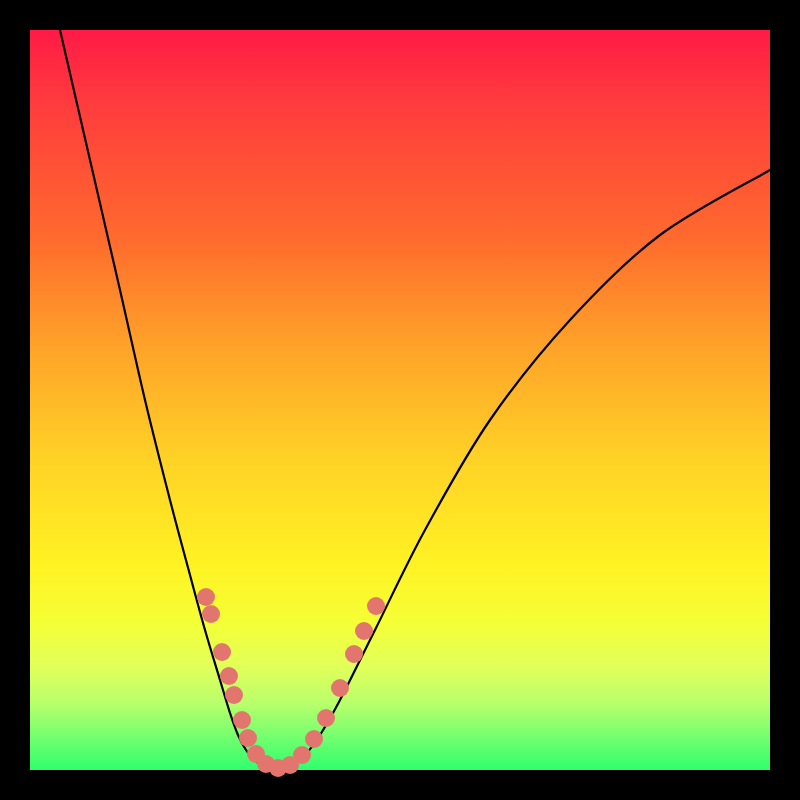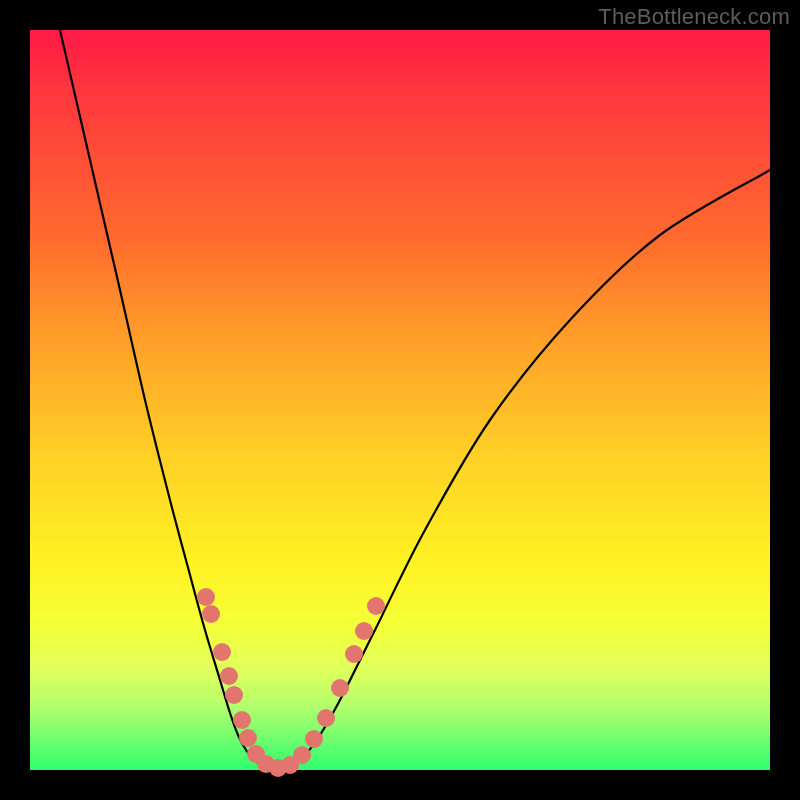--- a/index.html
+++ b/index.html
@@ -58,21 +58,20 @@
     width: 740px;
     height: 740px;
     overflow: visible;
   }
 </style>
 </head>
 <body>
 
 <div class="frame">
 
-  <div class="watermark">TheBottleneck.com</div>
 
   <div class="plot-area">
     <svg class="curve" viewBox="0 0 740 740">
       <g id="curve-group">
           <path d="M 30 0 C 70.00 173.33, 80.83 220.00, 90 260 C 99.17 300.00, 106.67 335.00, 115 370 C 123.33 405.00, 132.50 440.83, 140 470 C 147.50 499.17, 154.17 523.33, 160 545 C 165.83 566.67, 170.00 582.50, 175 600 C 180.00 617.50, 185.83 636.17, 190 650 C 194.17 663.83, 197.00 673.83, 200 683 C 203.00 692.17, 205.33 698.83, 208 705 C 210.67 711.17, 213.33 715.83, 216 720 C 218.67 724.17, 221.33 727.50, 224 730 C 226.67 732.50, 230.67 734.17, 232 735 C 233.33 735.83, 230.33 734.50, 232 735 C 233.67 735.50, 238.67 737.50, 242 738 C 245.33 738.50, 248.67 738.50, 252 738 C 255.33 737.50, 260.33 735.50, 262 735 C 263.67 734.50, 259.83 736.67, 262 735 C 264.17 733.33, 270.33 730.00, 275 725 C 279.67 720.00, 284.17 714.17, 290 705 C 295.83 695.83, 300.83 687.50, 310 670 C 319.17 652.50, 330.83 628.33, 345 600 C 359.17 571.67, 375.83 535.00, 395 500 C 414.17 465.00, 435.83 425.00, 460 390 C 484.17 355.00, 511.67 320.83, 540 290 C 568.33 259.17, 596.67 230.00, 630 205 C 663.33 180.00, 721.67 150.83, 740 140 C 758.33 129.17, 740.00 140.00, 740 140 " fill="none" stroke="#000000" stroke-width="2.2" stroke-linecap="round"></path>
         </g>
       <g id="marker-group">
           <circle cx="176" cy="567" r="9" fill="#e2766f"></circle>
           <circle cx="181" cy="584" r="9" fill="#e2766f"></circle>
           <circle cx="192" cy="622" r="9" fill="#e2766f"></circle>

